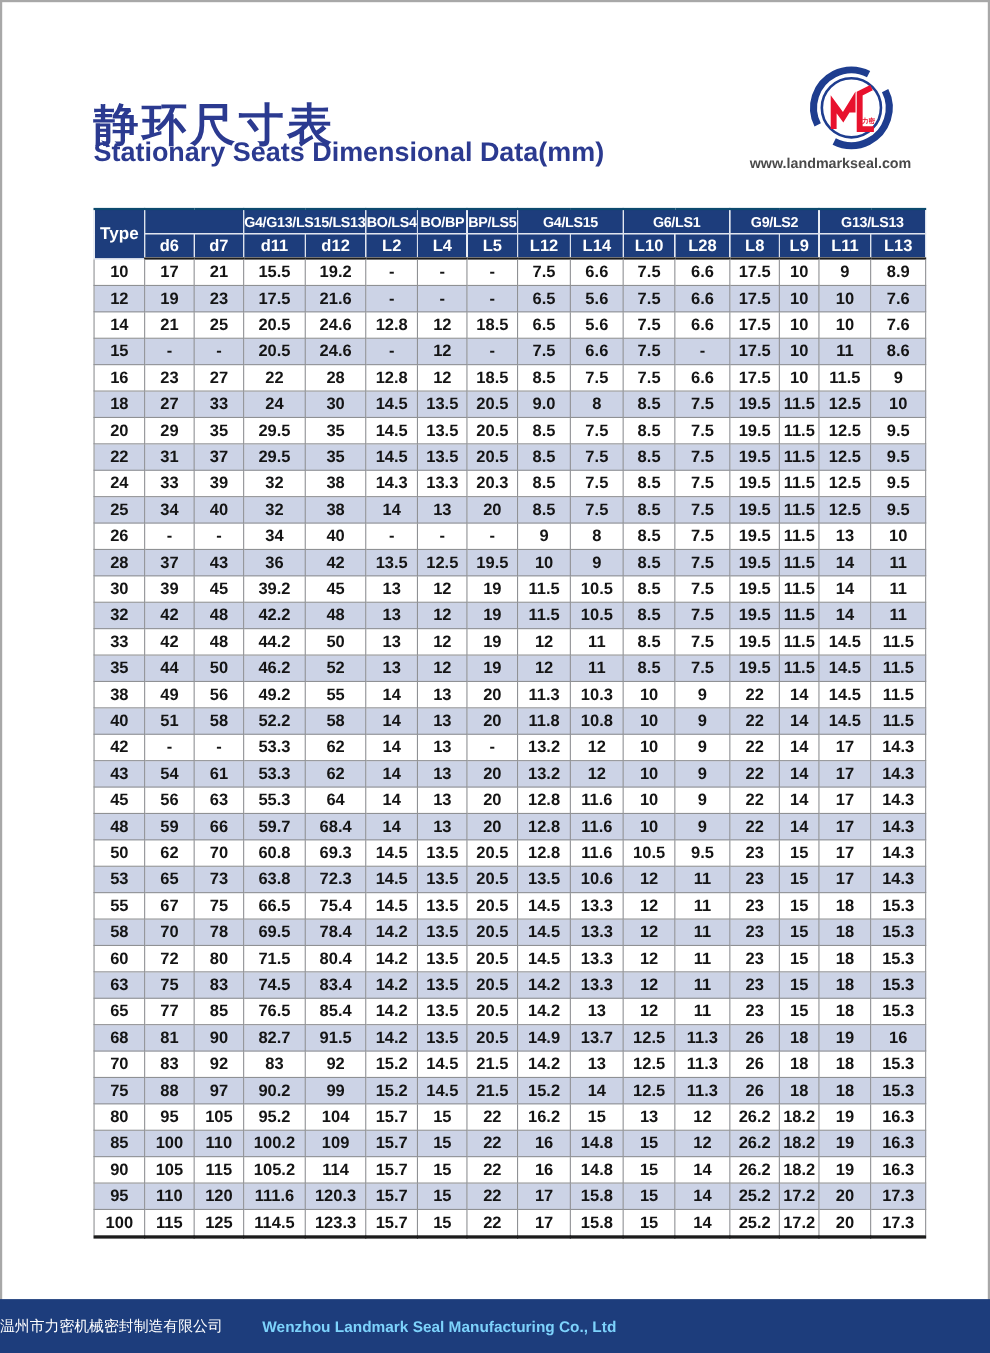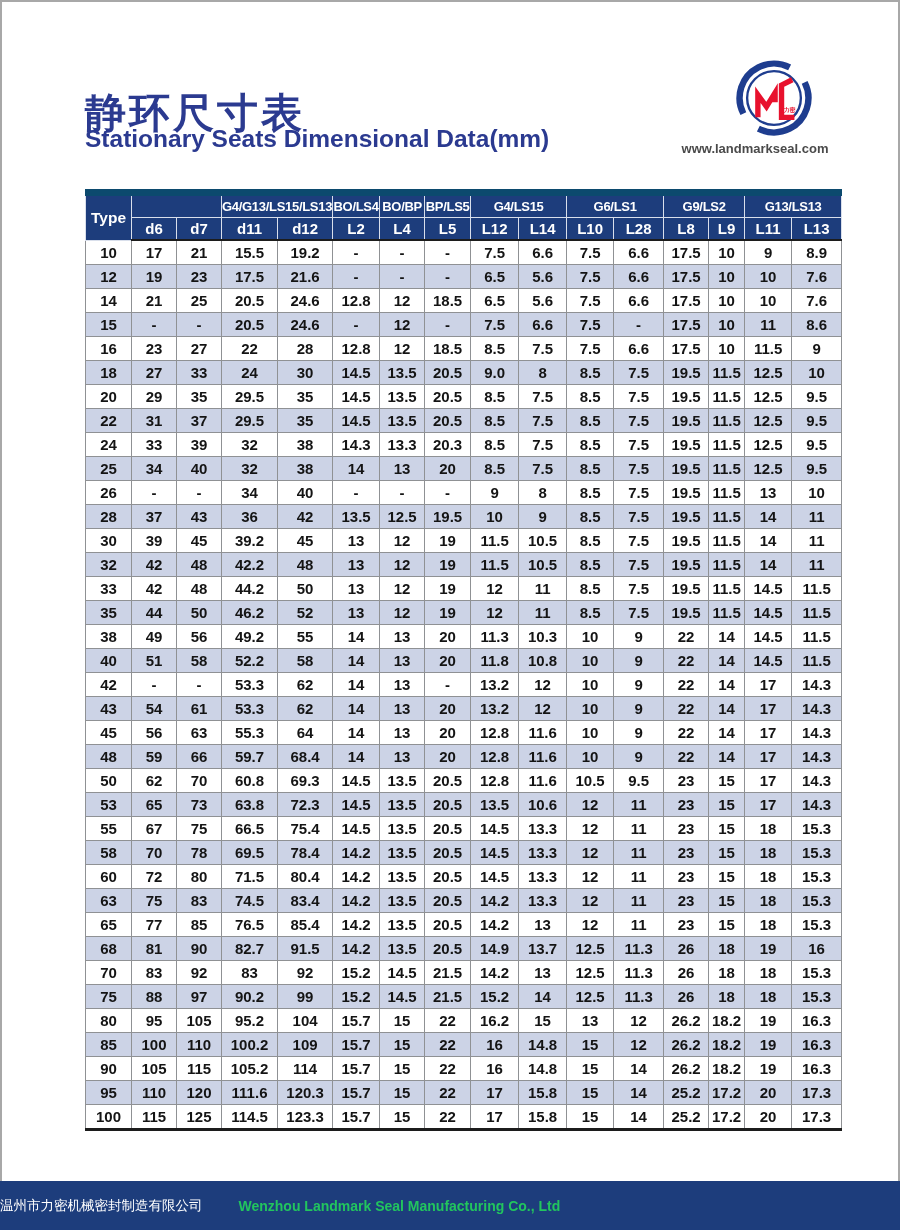--- a/index.html
+++ b/index.html
@@ -21,42 +21,42 @@
     font-size:24.5px;font-weight:bold;color:#2b3a90;
   }
   .logo{position:absolute;left:731px;top:55px;width:86px;height:86px;}
   .website{
     position:absolute;left:670px;top:141px;width:170px;text-align:center;
     font-size:13px;font-weight:bold;color:#4a4a4a;
   }
   table.dim{
     position:absolute;left:85px;top:189px;
     border-collapse:collapse;table-layout:fixed;
-    border-top:7px solid #0c4a6e;border-bottom:3px solid #1c1c1c;padding-left:21px;
+    border-top:2px solid #0c4a6e;border-bottom:3px solid #1c1c1c;padding-left:21px;
   }
   table.dim th{
     background:#1d3d7c;color:#ffffff;font-weight:bold;
     border:1px solid #d9dfeb;height:21px;padding:0;
     white-space:nowrap;overflow:hidden;text-align:center;
   }
   table.dim thead tr.sub th{border-bottom:2px solid #1c1c1c;font-size:15px;}
   table.dim th.group{font-size:13px;letter-spacing:-0.3px;}
   table.dim th.corner{font-size:15.5px;}
   table.dim td{
     border:1px solid #8f9194;text-align:center;
     font-size:15px;font-weight:bold;color:#141414;
     height:23px;padding:0;background:#ffffff;
   }
   table.dim tr.stripe td{background:#ccd3e6;}
   .footer{
     position:absolute;left:0;right:0;bottom:0;height:49px;background:#1d3d7c;
     display:flex;align-items:center;gap:36px;box-sizing:border-box;z-index:6;
   }
   .footer .f-zh{color:#ffffff;font-size:13.5px;}
-  .footer .f-en{color:#22c55e;font-size:14px;font-weight:bold;text-align:right;}
+  .footer .f-en{color:#7dd3fc;font-size:14px;font-weight:bold;text-align:right;}
 </style>
 </head>
 <body>
 
 <div class="frame"></div>
 
 <div class="title-zh">静环尺寸表</div>
 <div class="title-en">Stationary Seats Dimensional Data(mm)</div>
 
 <svg class="logo" viewBox="0 0 80 80">

